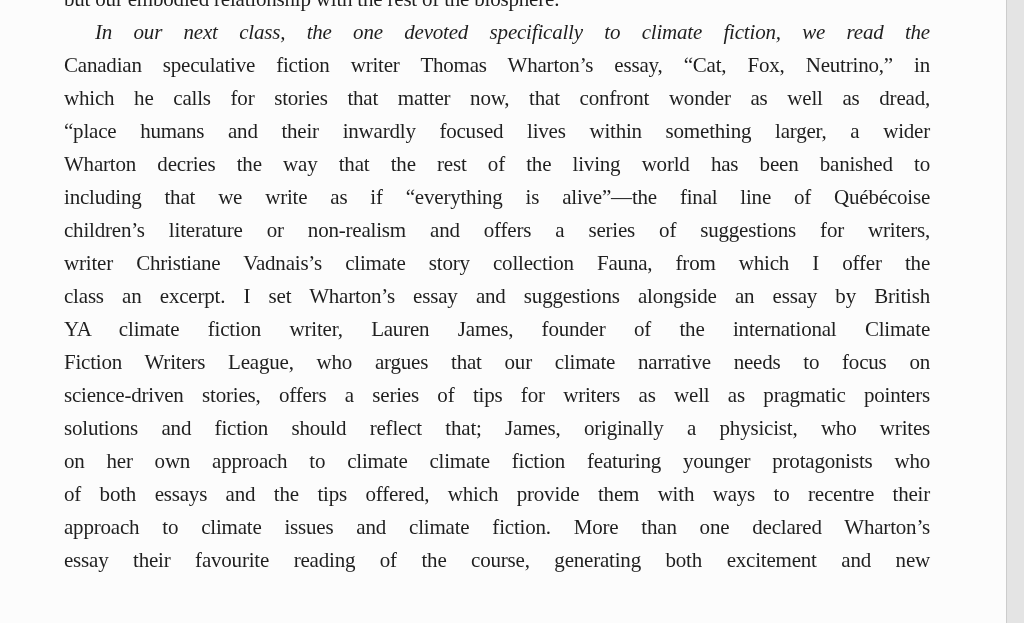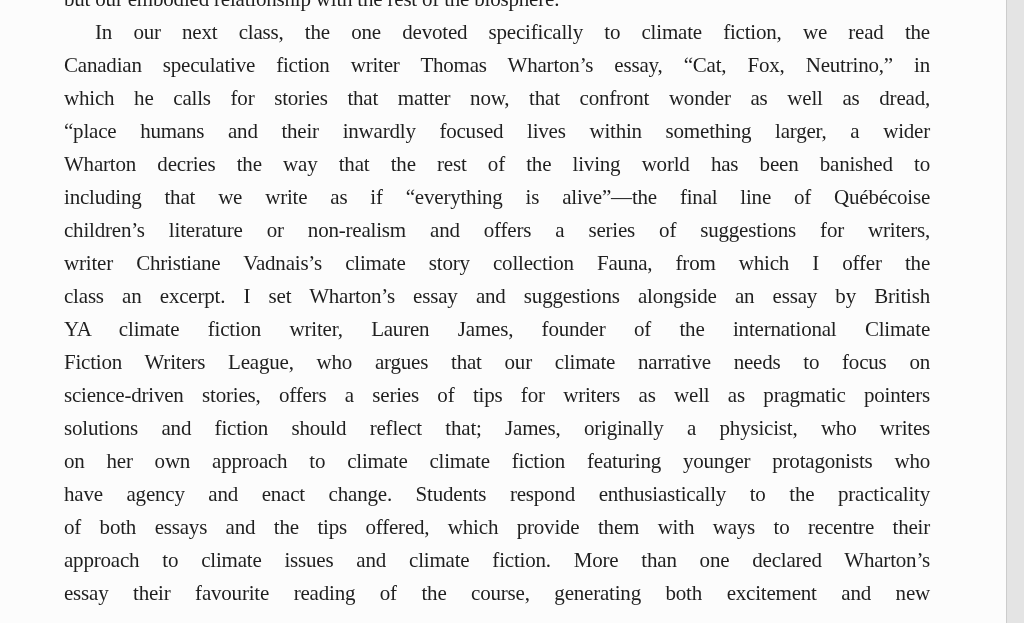--- a/index.html
+++ b/index.html
@@ -27,20 +27,21 @@
   .line {
     text-align: justify;
     text-align-last: justify;
     white-space: normal;
   }
   .line.para-end {
     text-align-last: left;
   }
   .line.indent {
     text-indent: 31px;
+    font-style: italic;
   }
   .italic {
   }
   .edge-strip {
     position: absolute;
     top: 0;
     right: 0;
     width: 17px;
     height: 100%;
     background: #e4e4e4;
@@ -60,19 +61,18 @@
       <div class="line"><span class="">Wharton decries the way that the rest of the living world has been banished to</span></div>
       <div class="line"><span class="">including that we write as if “everything is alive”—the final line of Québécoise</span></div>
       <div class="line"><span class="">children’s literature or non-realism and offers a series of suggestions for writers,</span></div>
       <div class="line"><span class="">writer Christiane Vadnais’s climate story collection </span><span class="italic">Fauna</span><span class="">, from which I offer the</span></div>
       <div class="line"><span class="">class an excerpt. I set Wharton’s essay and suggestions alongside an essay by British</span></div>
       <div class="line"><span class="">YA climate fiction writer, Lauren James, founder of the international Climate</span></div>
       <div class="line"><span class="">Fiction Writers League, who argues that our climate narrative needs to focus on</span></div>
       <div class="line"><span class="">science-driven stories, offers a series of tips for writers as well as pragmatic pointers</span></div>
       <div class="line"><span class="">solutions and fiction should reflect that; James, originally a physicist, who writes</span></div>
       <div class="line"><span class="">on her own approach to climate climate fiction featuring younger protagonists who</span></div>
-      <div class="line"><span class="">have agency and enact change. Students respond enthusiastically to the practicality</span></div>
       <div class="line"><span class="">of both essays and the tips offered, which provide them with ways to recentre their</span></div>
       <div class="line"><span class="">approach to climate issues and climate fiction. More than one declared Wharton’s</span></div>
       <div class="line"><span class="">essay their favourite reading of the course, generating both excitement and new</span></div>
     </div>
   <div class="edge-strip" style="background: rgb(228, 228, 228);"></div>
 </div>
 
 </body></html>

